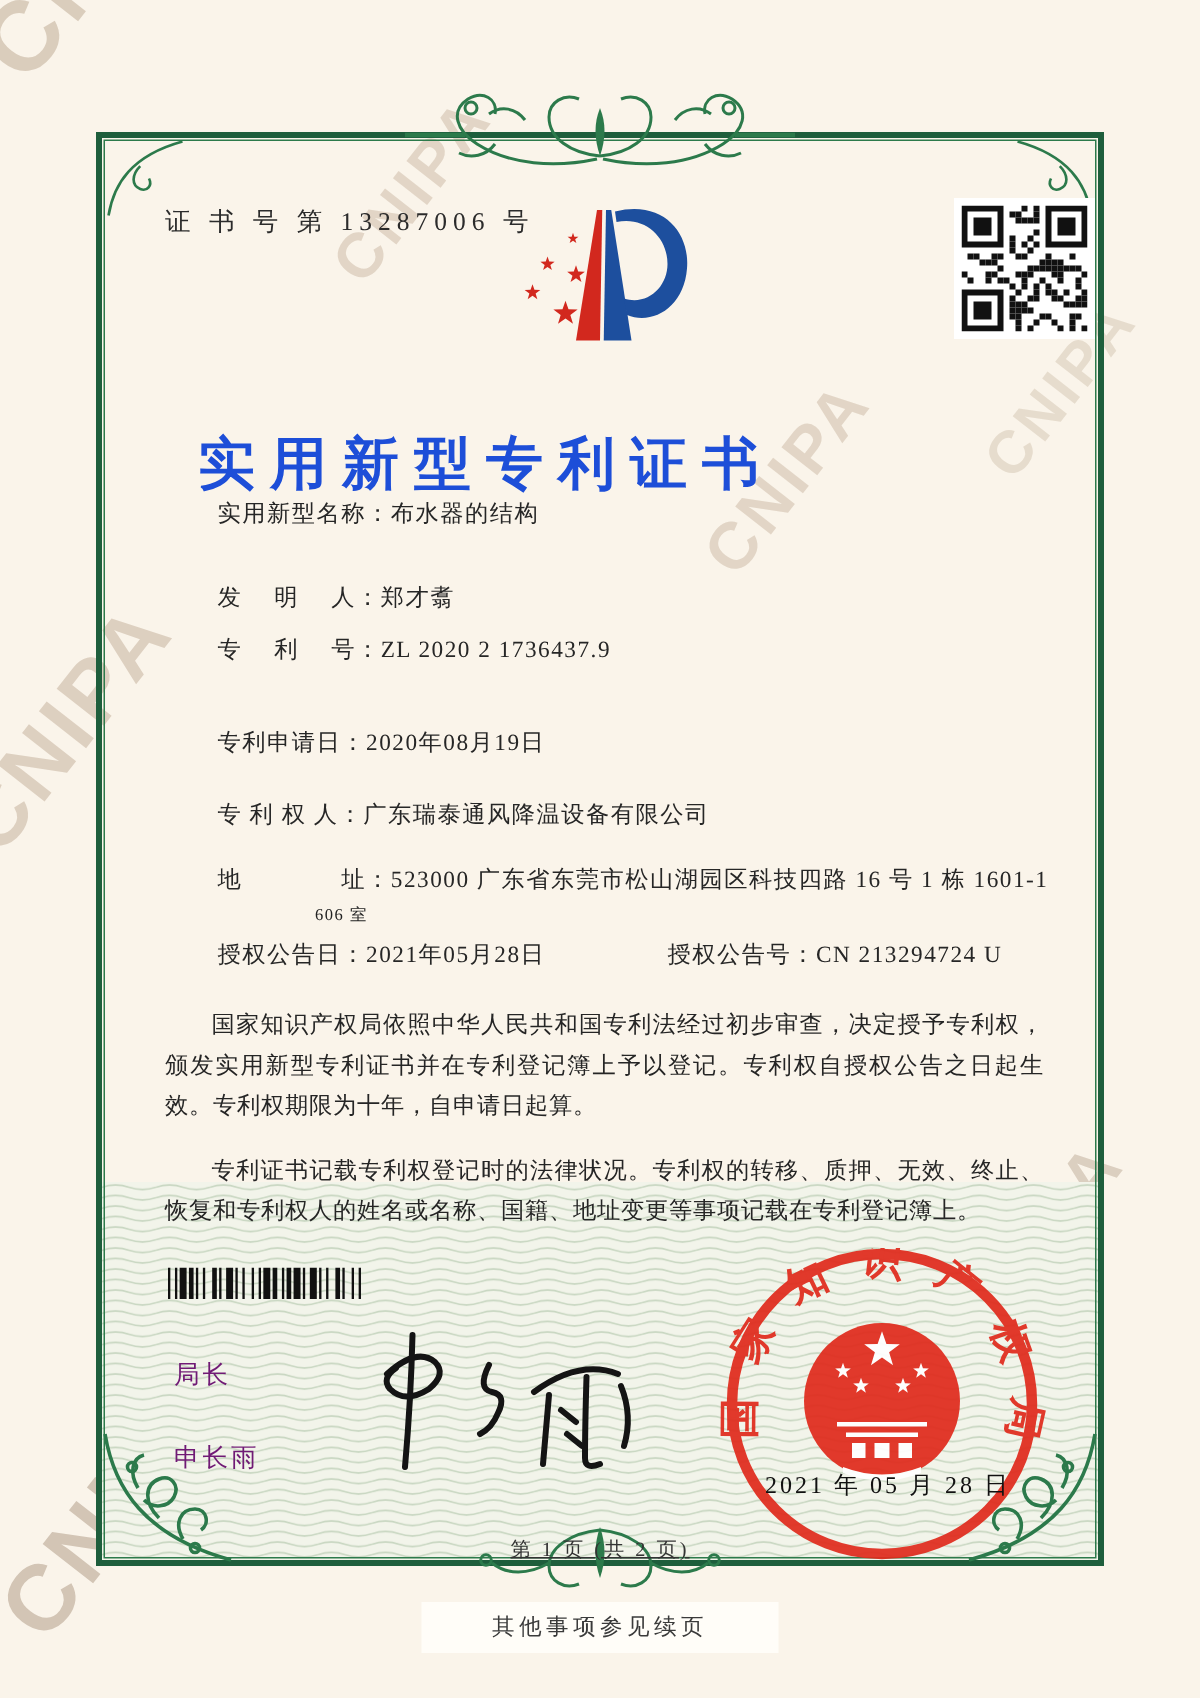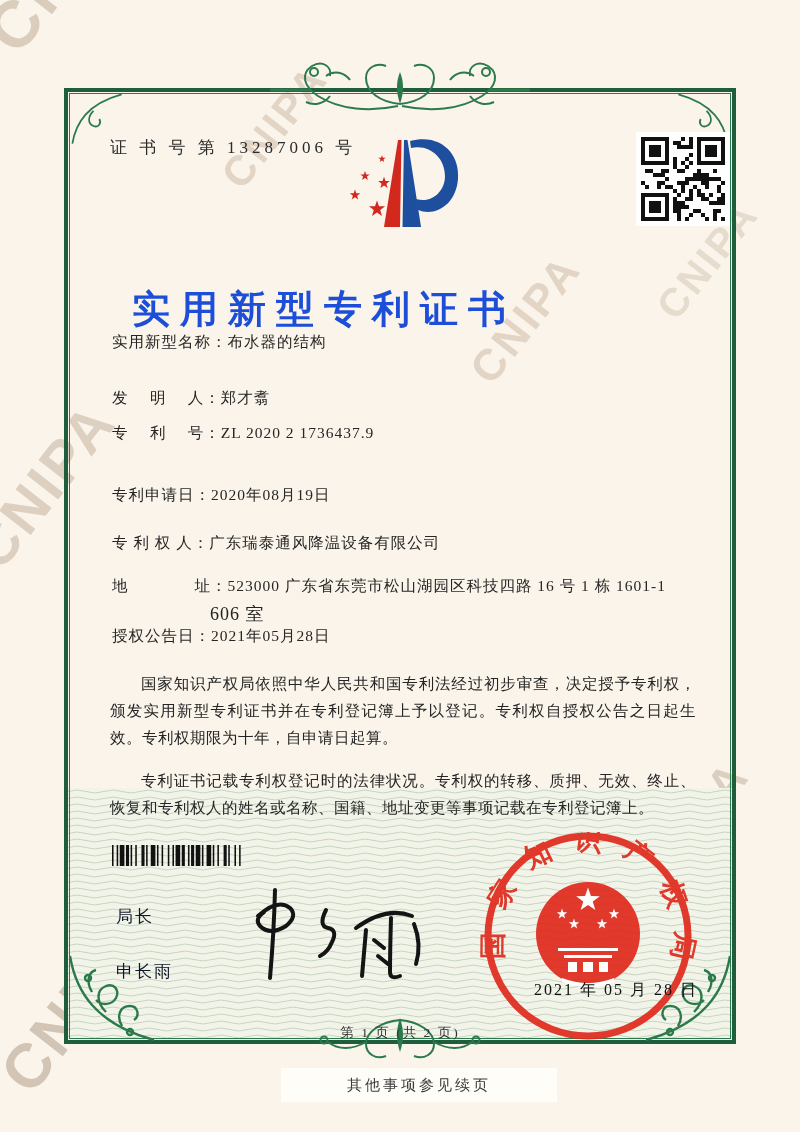--- a/index.html
+++ b/index.html
@@ -41,45 +41,45 @@
   }
   .qr-panel { left:636px; top:132px; width:94px; height:94px; background:#fff; }
   .qr-panel svg { position:absolute; left:5px; top:5px; }
 
   .doc-title {
     left:0; top:240px; width:648px; text-align:center;
     font-size:38px; font-weight:700; letter-spacing:10px; color:#1d4ed8;margin-top:44px;
   }
 
   .frow { left:112px; width:590px; font-size:15.5px; color:#262626; }
-  .frow .flabel { display:inline-block; letter-spacing:1px; }
+  .frow .flabel { display:inline-block; letter-spacing:1px;margin-left:33px; }
   .frow .fvalue { letter-spacing:1px;text-align:right; }
-  .addr2 { left:210px; font-size:18px; letter-spacing:1px; }
+  .addr2 { left:210px; font-size:11px; letter-spacing:1px; }
   .grant-pair2 { position:absolute; left:300px; top:0; }
 
   .paras {
     left:110px; top:654px; width:586px;
     font-size:15.5px; line-height:27px; text-align:justify; color:#252525;
   }
   .paras p { text-indent:2em; letter-spacing:0.5px;margin-top:16px; }
 
   .sig-label {
     font-family:"Liberation Sans","DejaVu Sans",sans-serif;
-    font-size:17px; color:#0f172a; letter-spacing:2px;
+    font-size:17px; color:#701a75; letter-spacing:2px;
   }
   .seal-date {
     left:502px; top:980px; width:180px; text-align:center;
-    font-size:16px; color:#111; letter-spacing:2px; z-index:6;margin-left:24px;
+    font-size:16px; color:#111; letter-spacing:2px; z-index:6;
   }
   .page-info {
     left:0; top:1024px; width:800px; text-align:center;
-    font-size:13.5px; color:#333; letter-spacing:2px;
+    font-size:13.5px; color:#333; letter-spacing:2px;text-decoration:underline;
   }
   .cont-panel {
-    left:281px; top:1068px; width:276px; height:34px; background:#fffdf8;
+    left:281px; top:1068px; width:238px; height:34px; background:#fffdf8;
     text-align:center; line-height:34px; font-size:15px;
     color:#3a3a3a; letter-spacing:3px;
   }
   .seal-wrap { left:478px; top:832px; z-index:5; }
 </style>
 </head>
 <body>
 
 <svg width="0" height="0" style="position:absolute" aria-hidden="true">
   <defs>
@@ -314,20 +314,23 @@
 </div>
 <div class="content frow" style="top:533px">
   <span class="flabel">专  利  权  人：</span><span class="fvalue">广东瑞泰通风降温设备有限公司</span>
 </div>
 <div class="content frow" style="top:576px">
   <span class="flabel">地　　　　址：</span><span class="fvalue">523000 广东省东莞市松山湖园区科技四路 16 号 1 栋 1601-1</span>
 </div>
 <div class="content addr2" style="top:602px">606 室</div>
 <div class="content frow" style="top:626px">
   <span class="flabel">授权公告日：</span><span class="fvalue">2021年05月28日</span>
+  <span class="grant-pair2">
+    <span class="flabel">授权公告号：</span><span class="fvalue">CN 213294724 U</span>
+  </span>
 </div>
 
 <div class="content paras">
   <p>国家知识产权局依照中华人民共和国专利法经过初步审查，决定授予专利权，颁发实用新型专利证书并在专利登记簿上予以登记。专利权自授权公告之日起生效。专利权期限为十年，自申请日起算。</p>
   <p>专利证书记载专利权登记时的法律状况。专利权的转移、质押、无效、终止、恢复和专利权人的姓名或名称、国籍、地址变更等事项记载在专利登记簿上。</p>
 </div>
 
 <svg id="barcode" class="content" style="left:112px;top:845px" width="212" height="21">
     <rect x="0" y="0" width="1.55" height="21" fill="#111"></rect>
     <rect x="4.65" y="0" width="1.55" height="21" fill="#111"></rect>

